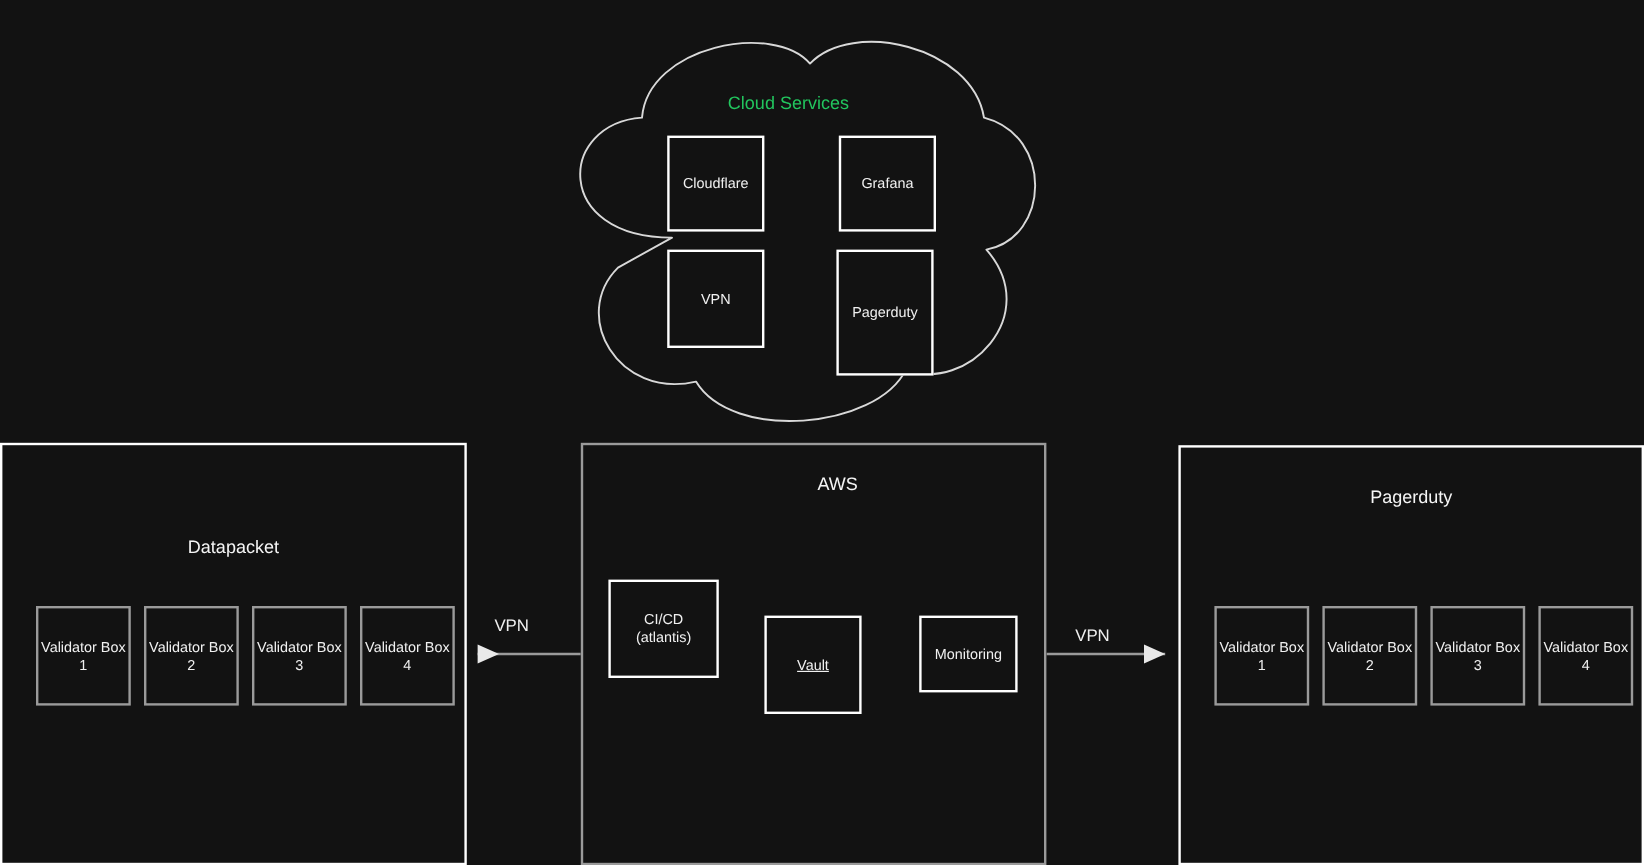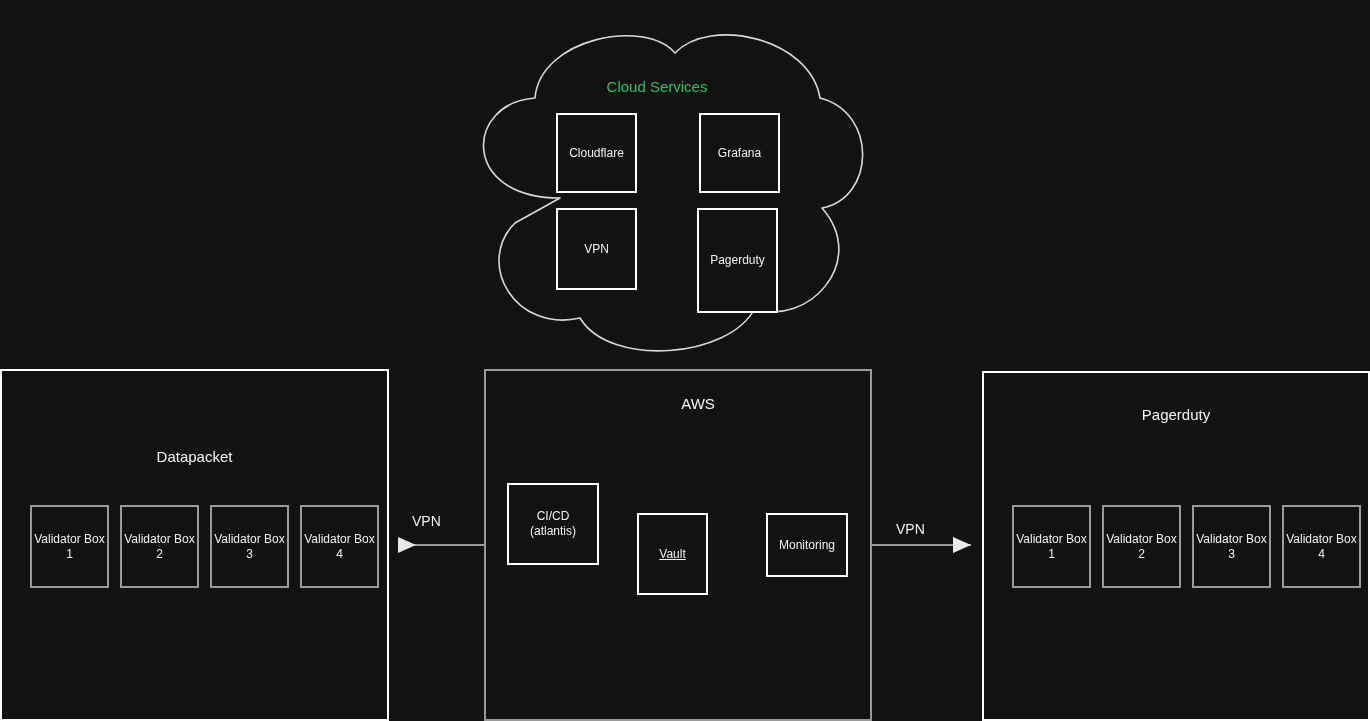--- a/index.html
+++ b/index.html
@@ -150,21 +150,21 @@
     </div>
   </div>
 <div class="container-box dim" style="left: 484px; top: 369px; width: 388px; height: 352px;"></div>
 <div class="container-title" style="left: 504px; top: 395px; width: 388px;">AWS</div>
 <div class="node-box" style="left: 507px; top: 483px; width: 92px; height: 82px;">
     <div>
       <div>CI/CD</div>
       <div>(atlantis)</div>
     </div>
   </div>
-<div class="node-box" style="left: 637px; top: 513px; width: 71px; height: 82px; text-decoration: underline;">
+<div class="node-box" style="left: 637px; top: 513px; width: 81px; height: 82px; text-decoration: underline;">
     <div>
       <div>Vault</div>
     </div>
   </div>
 <div class="node-box" style="left: 766px; top: 513px; width: 82px; height: 64px;">
     <div>
       <div>Monitoring</div>
     </div>
   </div>
 <div class="container-box" style="left: 982px; top: 371px; width: 388px; height: 350px;"></div>

